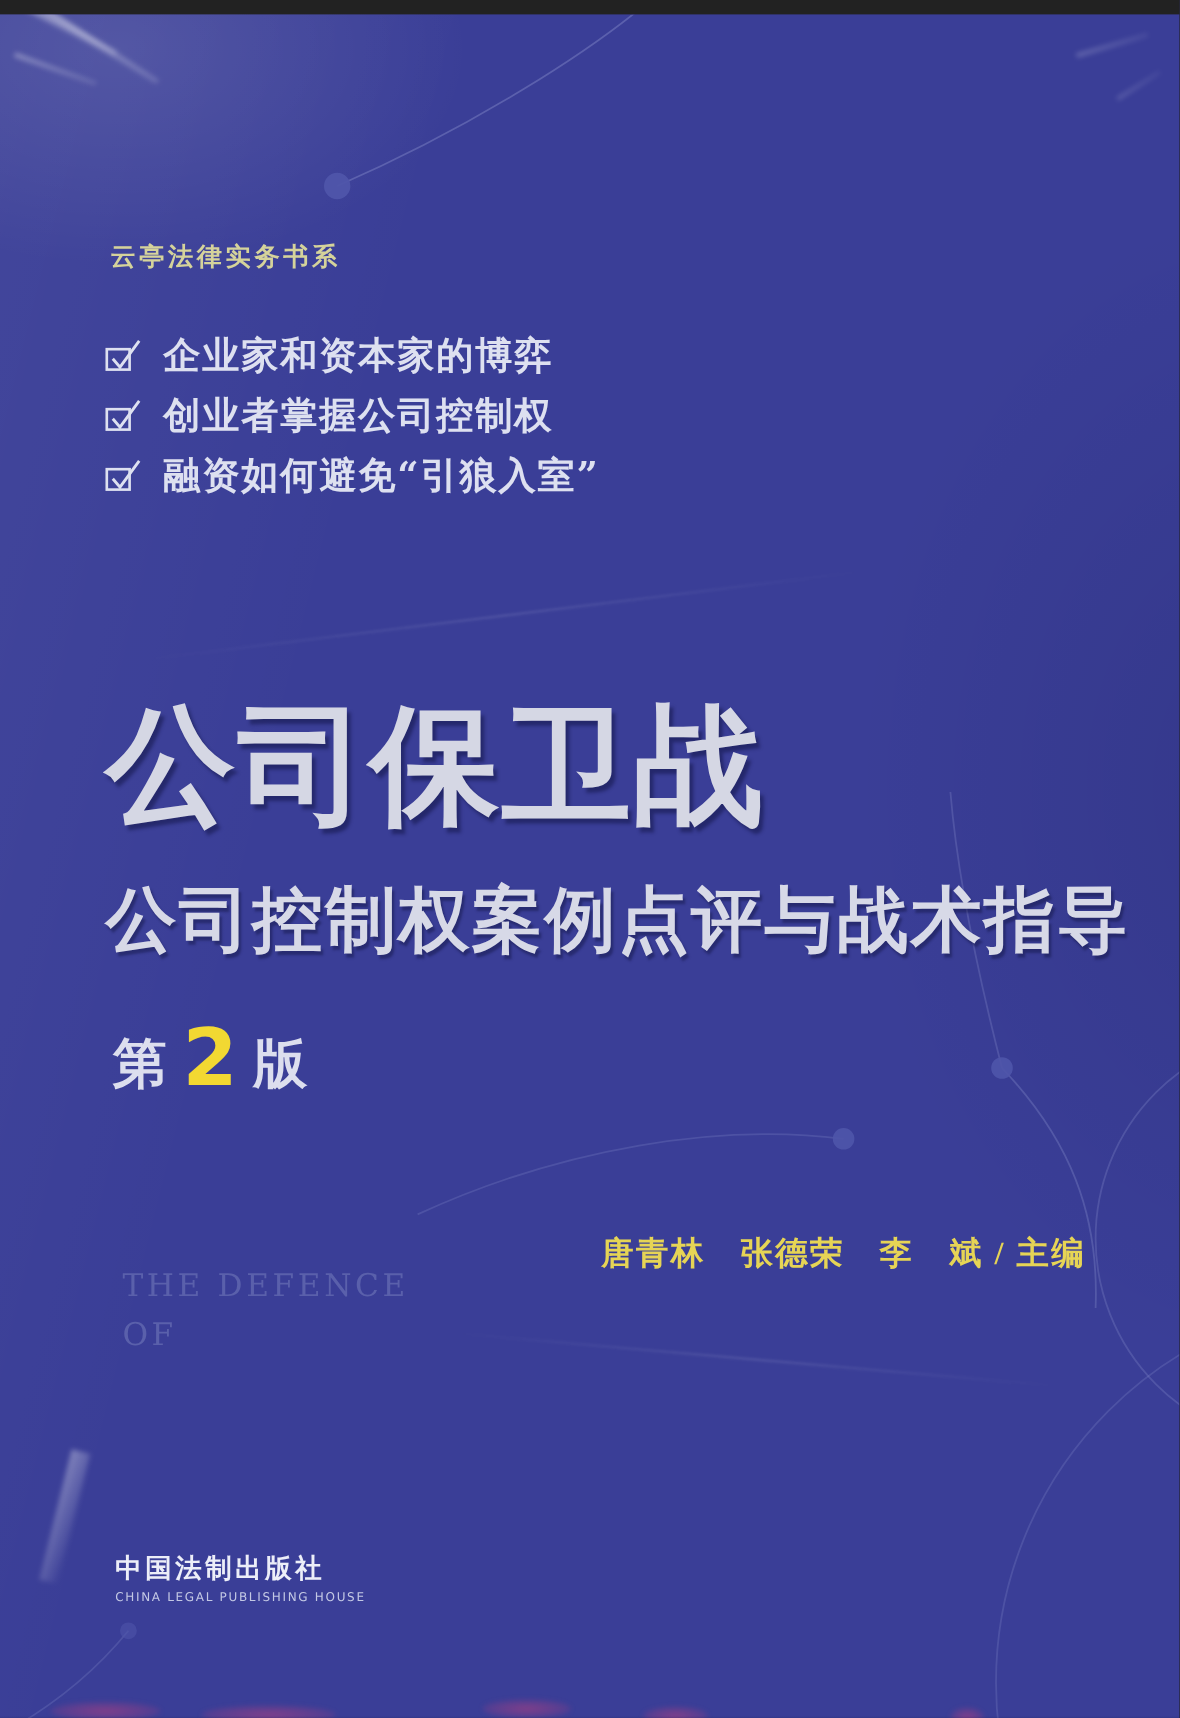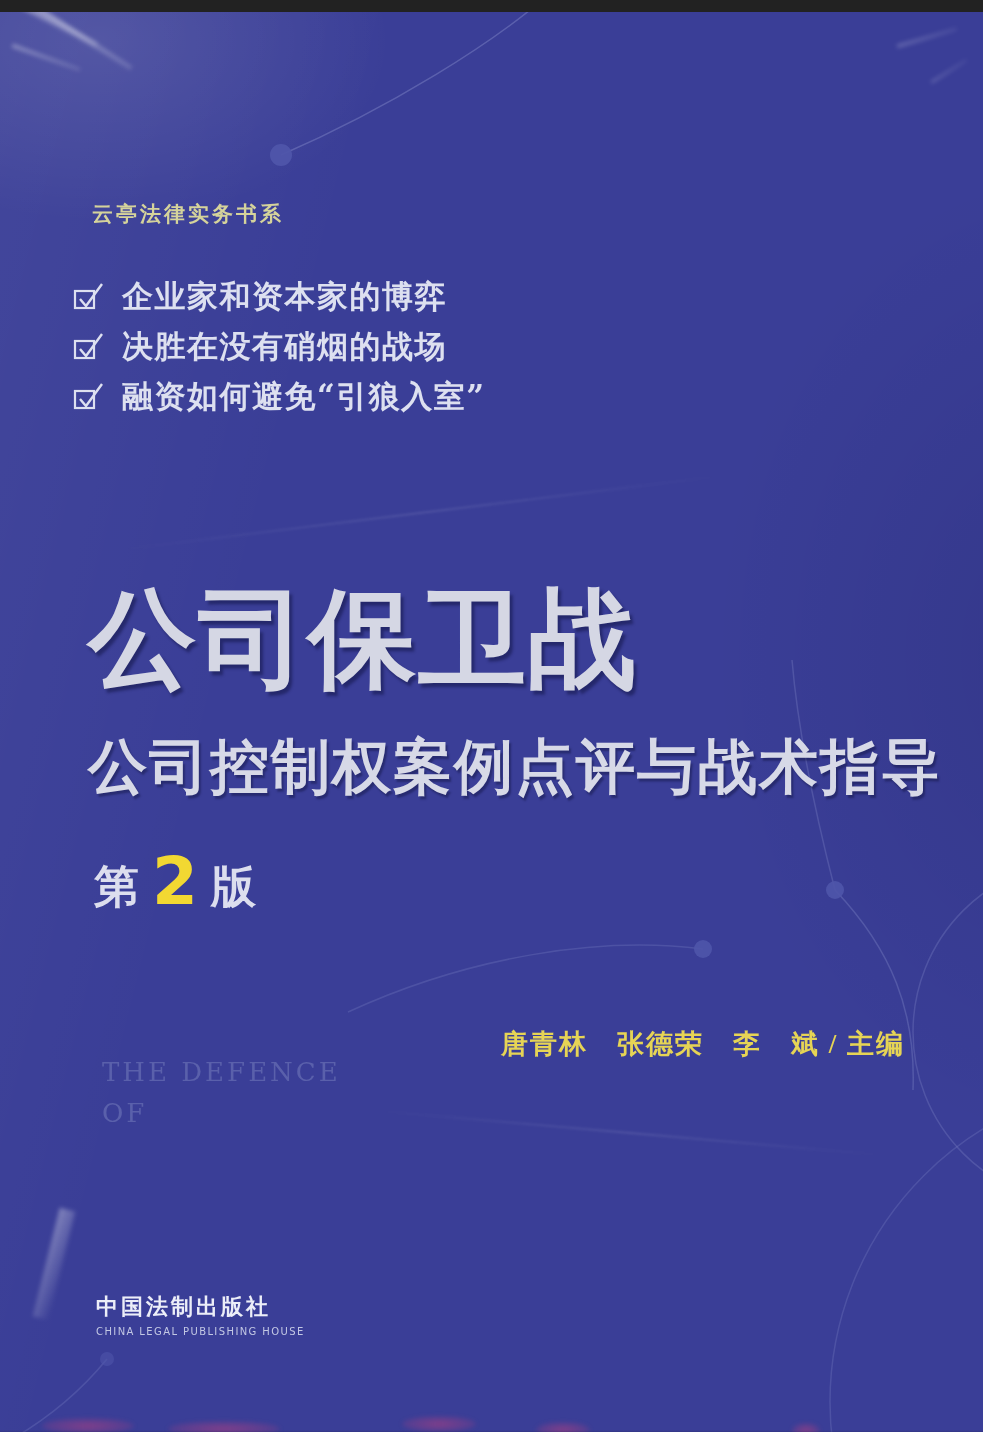--- a/index.html
+++ b/index.html
@@ -27,21 +27,21 @@
   .crease{position:absolute;background:linear-gradient(to right, rgba(255,255,255,0), rgba(255,255,255,0.10), rgba(255,255,255,0));filter:blur(1px);pointer-events:none;}
   .c1{left:120px;top:500px;width:600px;height:2px;transform:rotate(-7deg);}
   .c2{left:380px;top:1120px;width:500px;height:2px;transform:rotate(5deg);}
 
   .series{
     position:absolute;left:92px;top:188px;
     font-family:"DejaVu Serif", serif;font-weight:700;
     font-size:21px;letter-spacing:3px;color:#d5d39b;
   }
   .bullets{
-    position:absolute;left:72px;top:260px;
+    position:absolute;left:86px;top:260px;
     list-style:none;margin:0;padding:0;
   }
   .bullets li{
     display:flex;align-items:center;height:50px;
     font-family:"DejaVu Serif", serif;font-weight:700;
     font-size:31px;letter-spacing:1.5px;color:#dde0f0;
   }
   .cb{width:34px;height:34px;margin-right:16px;flex:0 0 auto;display:block;}
   .title{
     position:absolute;left:88px;top:568px;margin:0;
@@ -135,21 +135,21 @@
         <rect x="3" y="11" width="19" height="17" fill="none" stroke="#dde0f0" stroke-width="2.2"></rect>
         <polyline points="8,19 14,26 30,4" fill="none" stroke="#dde0f0" stroke-width="2.4"></polyline>
       </svg>
       <span>企业家和资本家的博弈</span>
     </li>
     <li>
       <svg class="cb" viewBox="0 0 34 34">
         <rect x="3" y="11" width="19" height="17" fill="none" stroke="#dde0f0" stroke-width="2.2"></rect>
         <polyline points="8,19 14,26 30,4" fill="none" stroke="#dde0f0" stroke-width="2.4"></polyline>
       </svg>
-      <span>决胜在没有硝烟的战场</span>
+      <span>创业者掌握公司控制权</span>
     </li>
     <li>
       <svg class="cb" viewBox="0 0 34 34">
         <rect x="3" y="11" width="19" height="17" fill="none" stroke="#dde0f0" stroke-width="2.2"></rect>
         <polyline points="8,19 14,26 30,4" fill="none" stroke="#dde0f0" stroke-width="2.4"></polyline>
       </svg>
       <span>融资如何避免“引狼入室”</span>
     </li>
   </ul>
 

